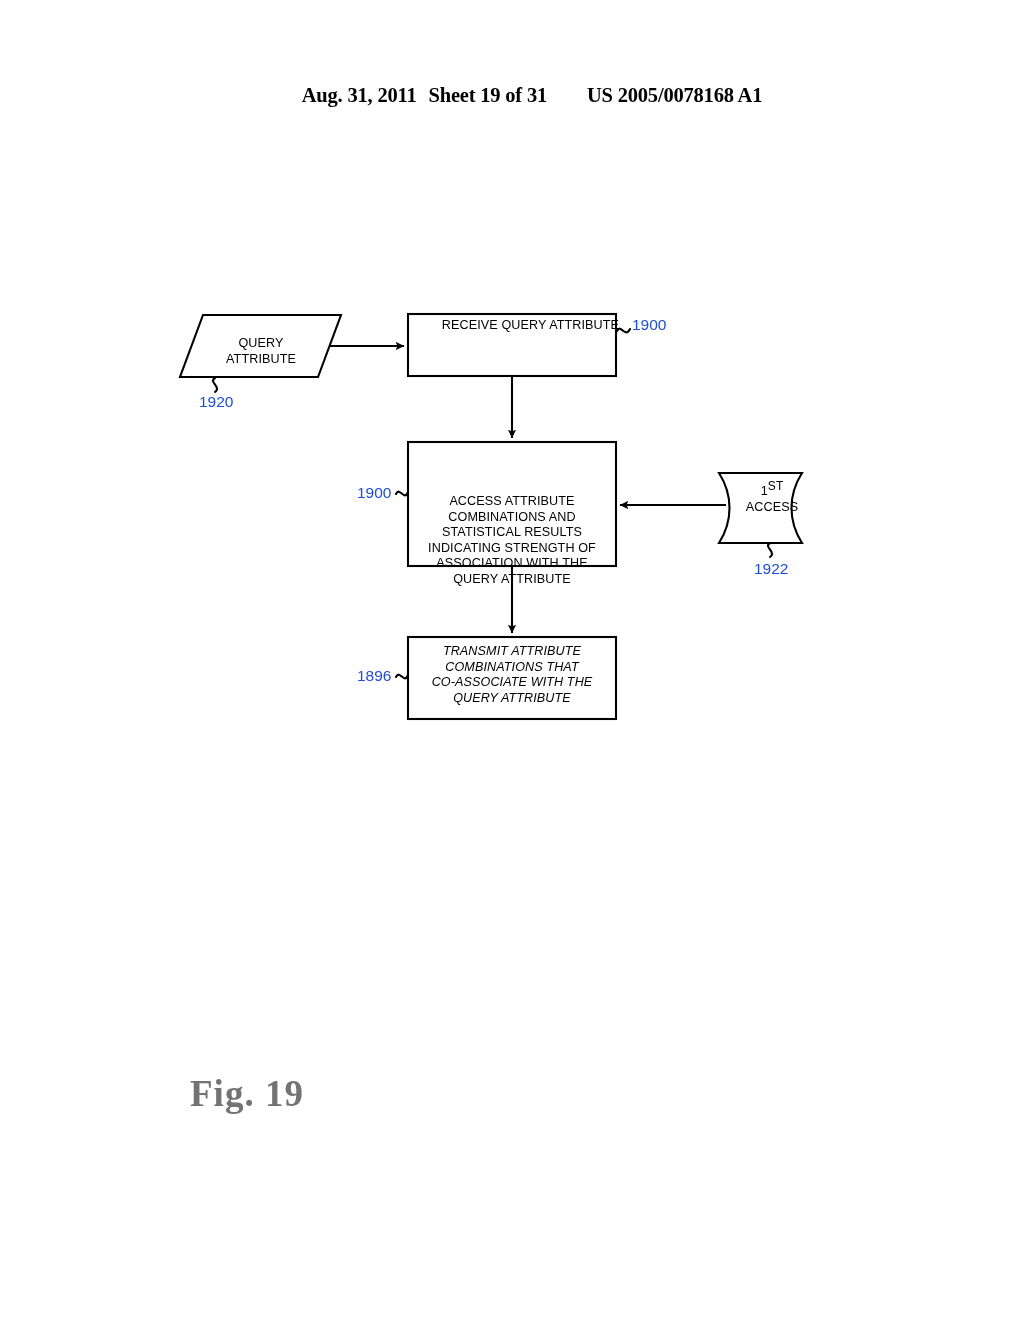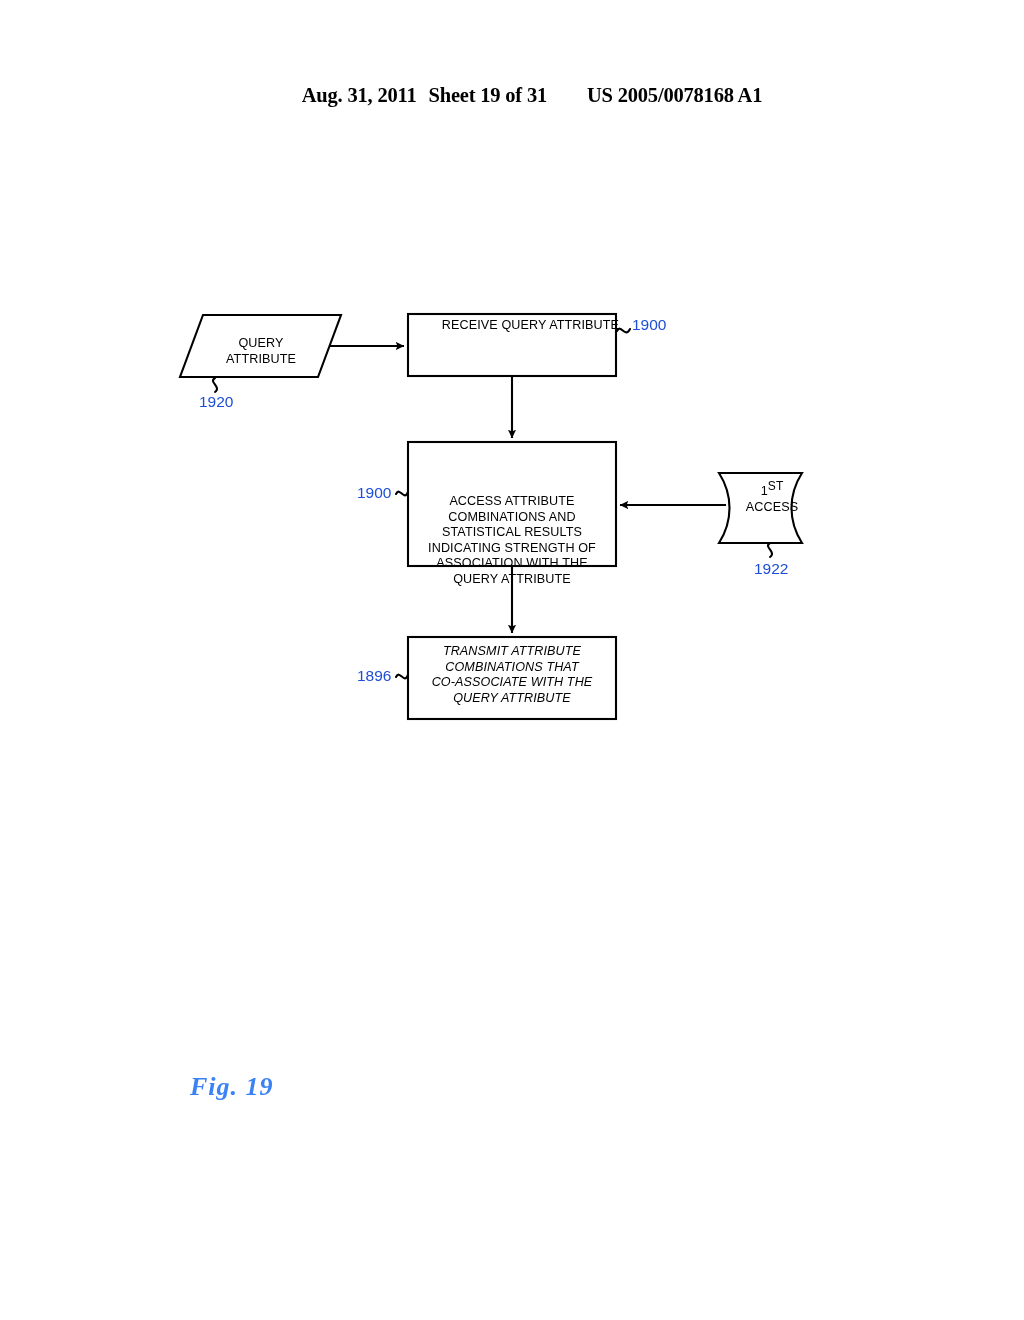--- a/index.html
+++ b/index.html
@@ -103,24 +103,23 @@
   #ref-1920 { left: 199px; top: 393px; }
   #ref-1922 { left: 754px; top: 560px; }
 
   
   #figure-caption {
     position: absolute;
     left: 190px;
     top: 1072px;
     font-family: "Liberation Serif", serif;
     font-weight: bold;
-    font-style: italic;
-    font-size: 26px;
+    font-size: 37px;
     letter-spacing: 1px;
-    color: #3b82f6;
+    color: #737373;
   }
 </style>
 </head>
 <body>
 
 <div id="page-header">
   <span class="gap-a"></span>
   <span class="hdr-seg">Aug. 31, 2011</span>
   <span class="gap-b"></span>
   <span class="hdr-seg">Sheet 19 of 31</span>

